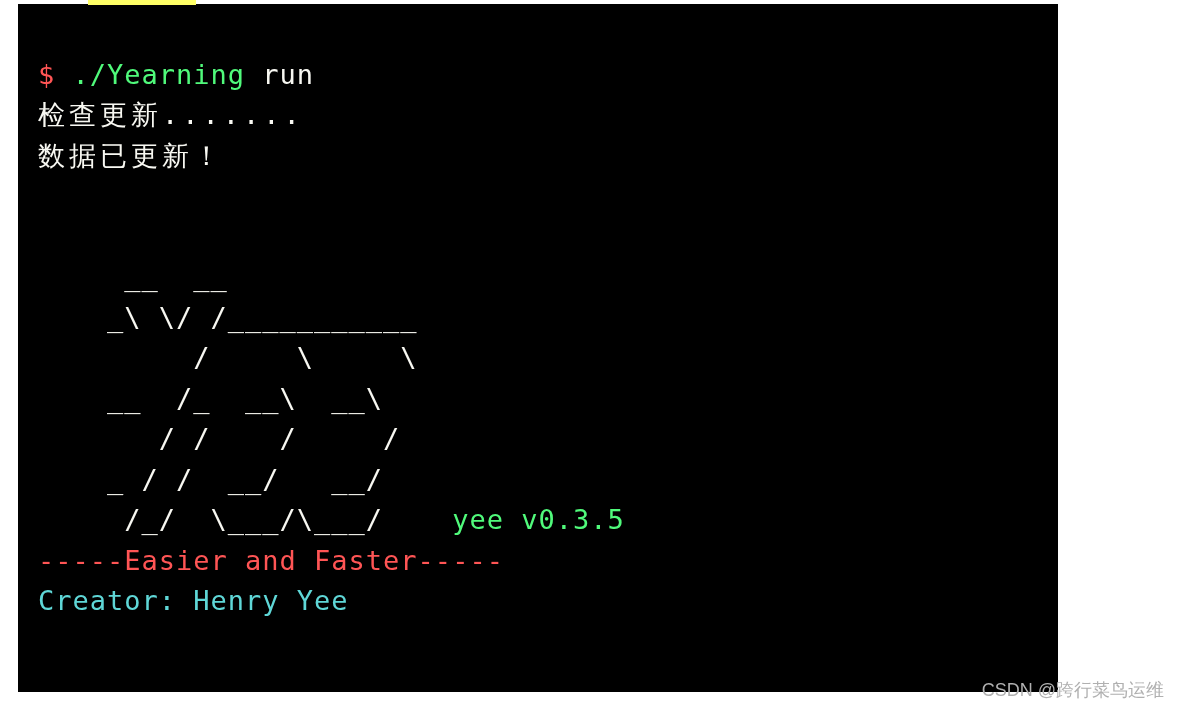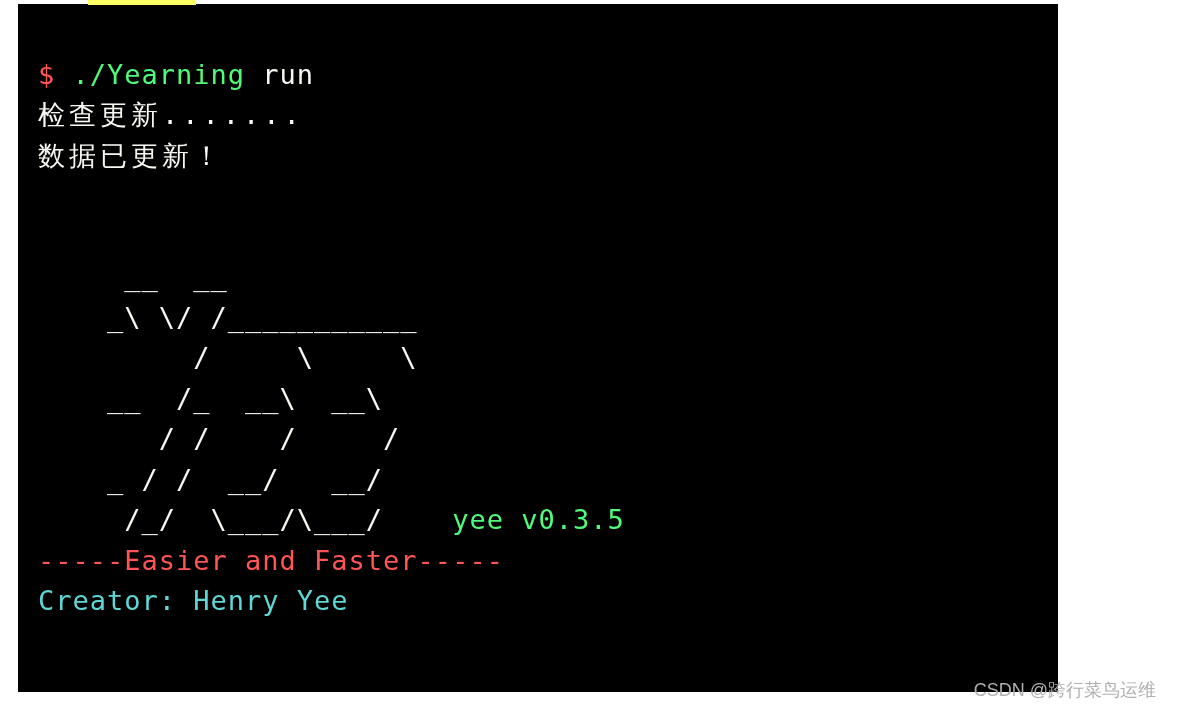--- a/index.html
+++ b/index.html
@@ -51,21 +51,21 @@
     }
     .tagline {
       color: #ff5555;
     }
     .creator {
       color: #5fd7d7;
     }
     .watermark {
       position: absolute;
       bottom: 8px;
-      right: 28px;
+      right: 20px;
       color: #b0b0b0;
       font-size: 18px;
       font-family: Arial, sans-serif;
       letter-spacing: 0;
     }
     .top-highlight {
       position: absolute;
       top: 0;
       left: 88px;
       width: 108px;

